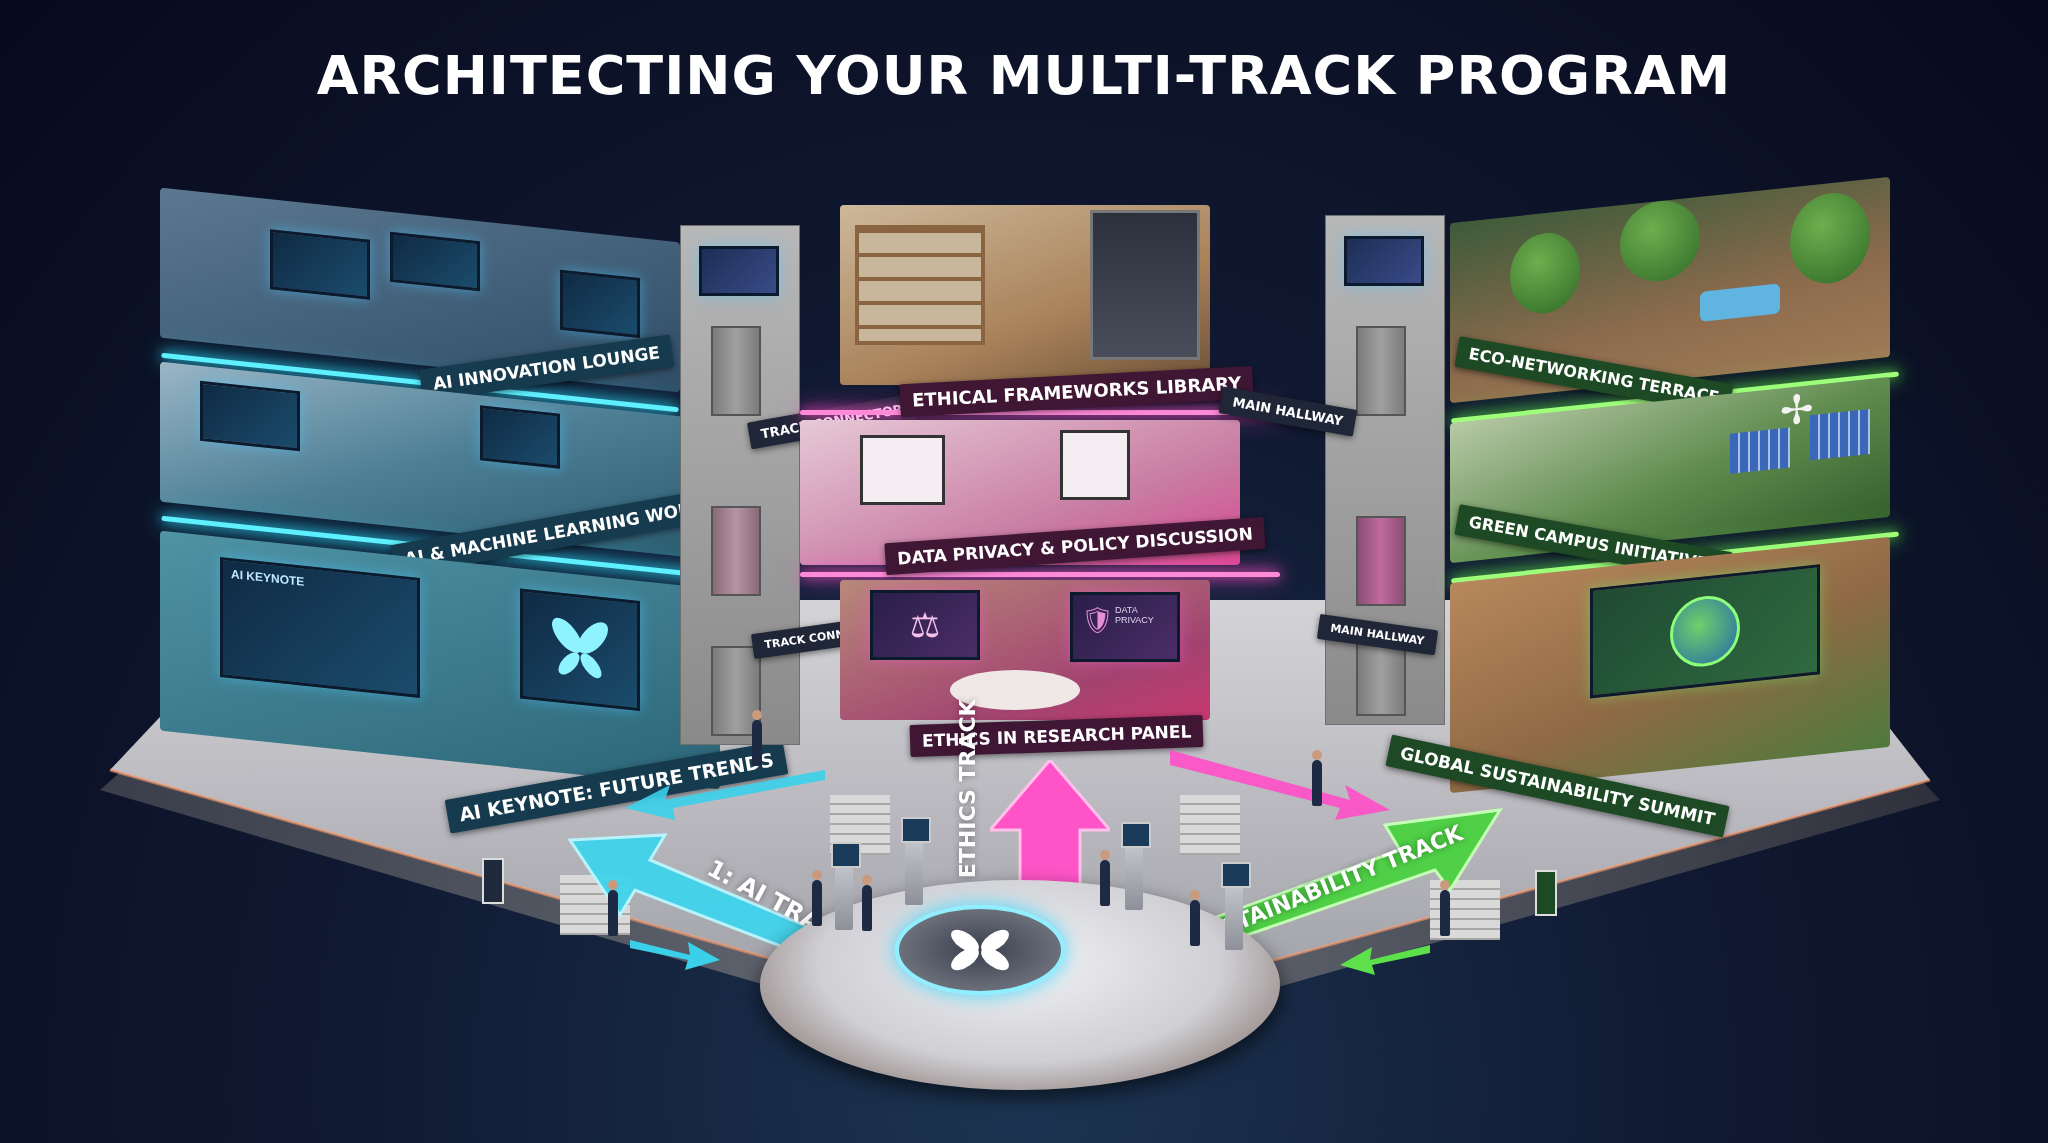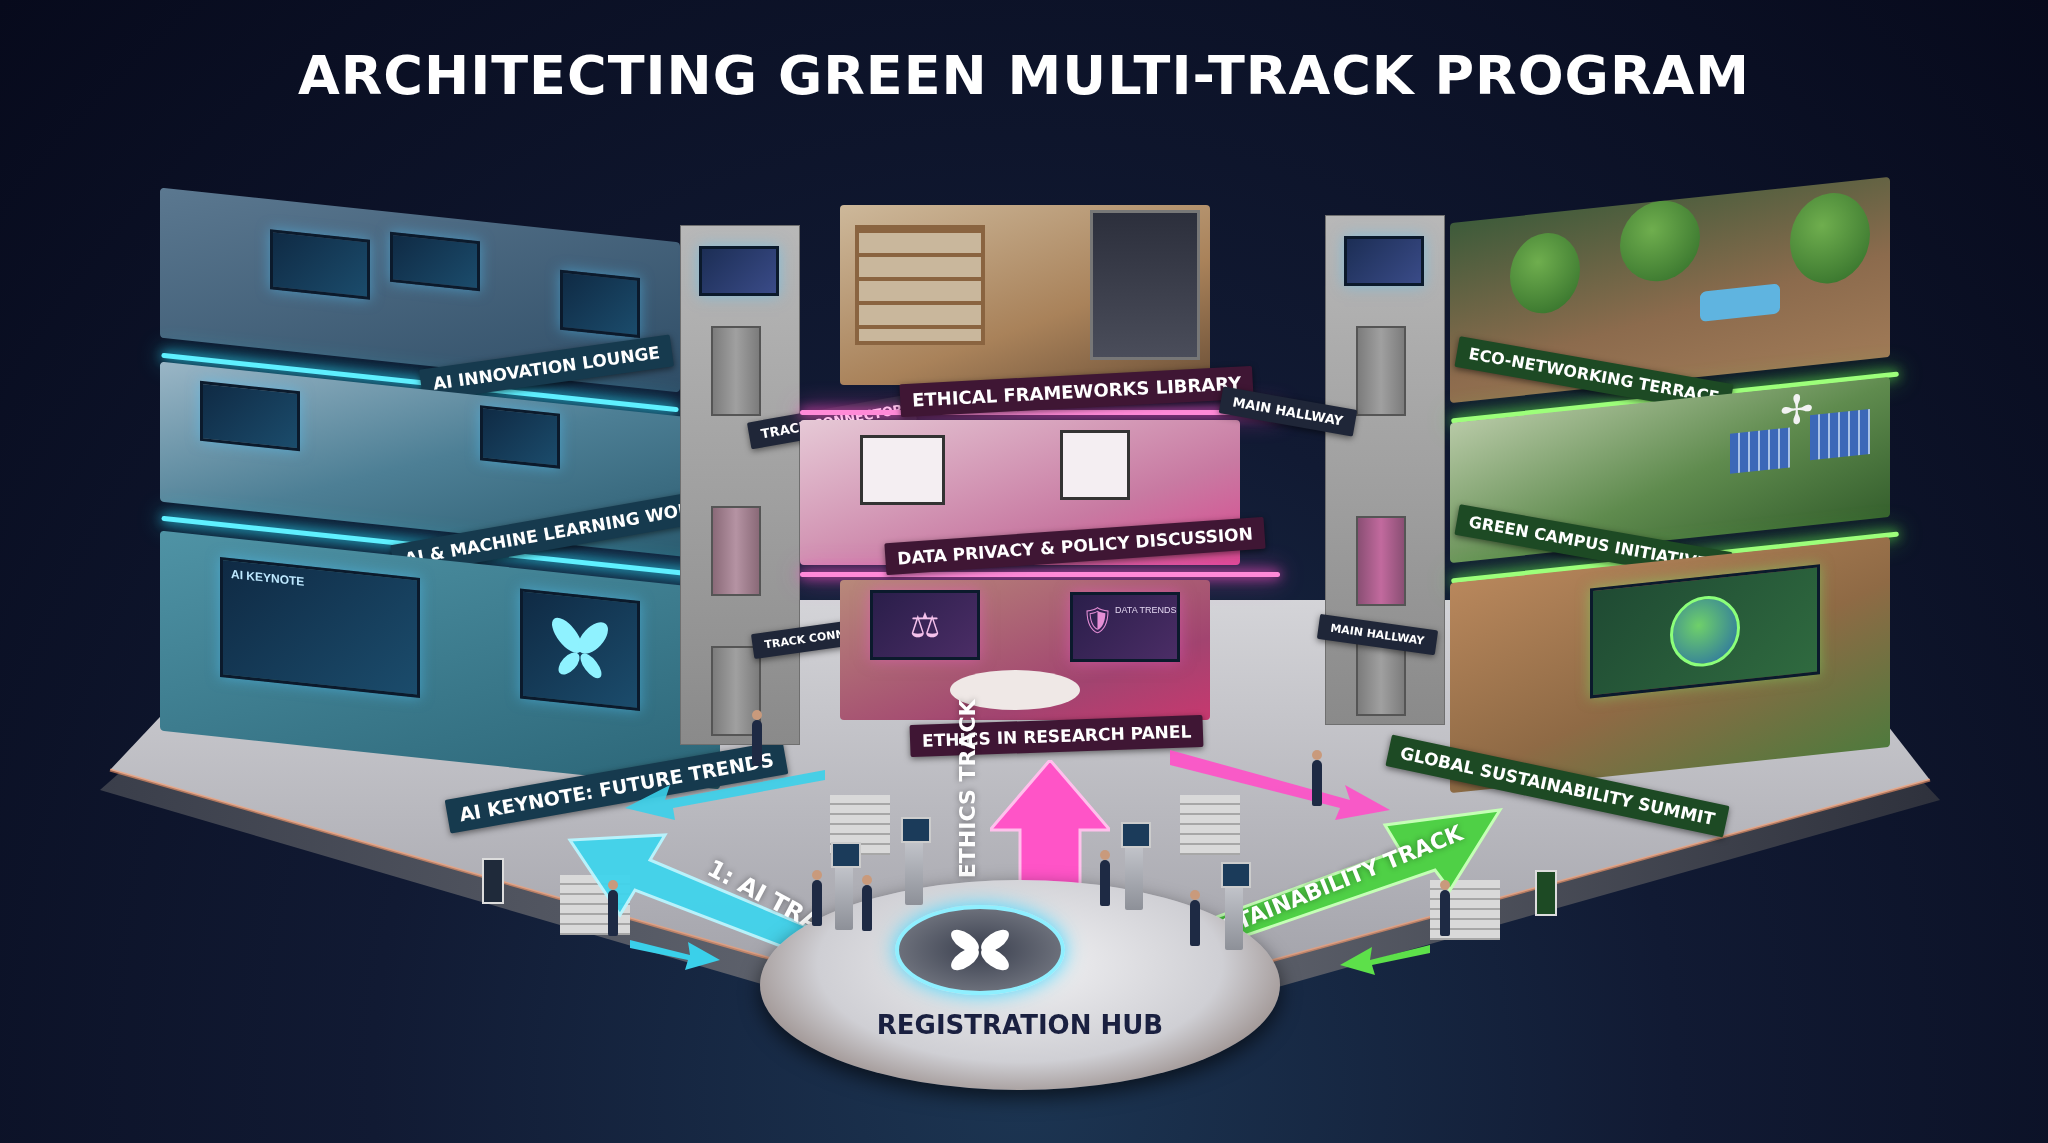--- a/index.html
+++ b/index.html
@@ -90,21 +90,21 @@
 
   .stairs { position: absolute; background: repeating-linear-gradient(180deg, #d9d9d9 0 8px, #a7a7a7 8px 10px); }
   .tree { position: absolute; border-radius: 50%; background: radial-gradient(circle at 40% 35%, #6fae4e, #2f6b28); }
 </style>
 </head>
 <body>
 
 <div class="scene">
 
   <div class="header">
-    <div class="title">ARCHITECTING GREEN MULTI-TRACK PROGRAM</div>
+    <div class="title">ARCHITECTING YOUR MULTI-TRACK PROGRAM</div>
   </div>
 
   <svg class="platform-base" viewBox="0 0 1900 520">
     <defs>
       <linearGradient id="floorG" x1="0" y1="0" x2="0" y2="1">
         <stop offset="0" stop-color="#d4d4d8"></stop>
           <stop offset="1" stop-color="#9c9ca4"></stop>
       </linearGradient>
       <linearGradient id="edgeG" x1="0" y1="0" x2="1" y2="0">
         <stop offset="0" stop-color="#3a3e4a"></stop>
@@ -171,21 +171,21 @@
     <div style="position:absolute;left:260px;top:10px;width:70px;height:70px;background:#f4eef2;border:3px solid #333;"></div>
   </div>
   <div class="neon neon-pink" style="left:800px;top:572px;width:480px;"></div>
   <div class="label label-eth" style="left:885px;top:530px;transform:rotate(-4deg);font-size:17px;">DATA PRIVACY &amp; POLICY DISCUSSION</div>
 
   <div class="room room-eth" style="left:840px;top:580px;width:370px;height:140px;background:linear-gradient(160deg,#b8897a,#a24470 70%,#c7386f);">
     <div class="screen screen-eth" style="left:30px;top:10px;width:110px;height:70px;display:flex;align-items:center;justify-content:center;">
       <span style="font-size:34px;color:#f5c2ec;">⚖</span>
     </div>
     <div class="screen screen-eth" style="left:230px;top:12px;width:110px;height:70px;">
-      <span style="position:absolute;left:42px;top:10px;font-size:9px;color:#e2d6f0;">DATA TRENDS</span>
+      <span style="position:absolute;left:42px;top:10px;font-size:9px;color:#e2d6f0;">DATA PRIVACY</span>
       <span style="position:absolute;left:8px;top:10px;font-size:26px;color:#e68fd6;">🛡</span>
     </div>
     <div style="position:absolute;left:110px;top:90px;width:130px;height:40px;border-radius:50%;background:#efe8e6;"></div>
   </div>
   <div class="label label-eth" style="left:910px;top:720px;transform:rotate(-2deg);font-size:17px;">ETHICS IN RESEARCH PANEL</div>
 
   <div class="tower" style="left:1325px;top:215px;width:120px;height:510px;">
     <div class="screen" style="left:18px;top:20px;width:80px;height:50px;background:linear-gradient(135deg,#1c2e55,#3a4b88);"></div>
     <div class="elevator" style="left:30px;top:110px;width:50px;height:90px;"></div>
     <div class="elevator" style="left:30px;top:300px;width:50px;height:90px;background:linear-gradient(90deg,#8a4f74,#c26a9e,#8a4f74);"></div>
@@ -255,21 +255,20 @@
   <div class="hub-emblem">
     <svg width="80" height="50" viewBox="0 0 80 50">
         <g fill="#fff">
           <ellipse cx="25" cy="16" rx="8" ry="16" transform="rotate(-55 25 16)"></ellipse>
           <ellipse cx="55" cy="16" rx="8" ry="16" transform="rotate(55 55 16)"></ellipse>
           <ellipse cx="25" cy="34" rx="8" ry="16" transform="rotate(55 25 34)"></ellipse>
           <ellipse cx="55" cy="34" rx="8" ry="16" transform="rotate(-55 55 34)"></ellipse>
         </g>
       </svg>
   </div>
-  <div class="hub-label">REGISTRATION HUB</div>
 
   <div class="kiosk" style="left:835px;top:860px;"></div>
   <div class="kiosk" style="left:905px;top:835px;"></div>
   <div class="kiosk" style="left:1125px;top:840px;"></div>
   <div class="kiosk" style="left:1225px;top:880px;"></div>
   <div class="person" style="left:812px;top:880px;"></div>
   <div class="person" style="left:862px;top:885px;"></div>
   <div class="person" style="left:1100px;top:860px;"></div>
   <div class="person" style="left:1190px;top:900px;"></div>
   <div class="person" style="left:752px;top:720px;"></div>

